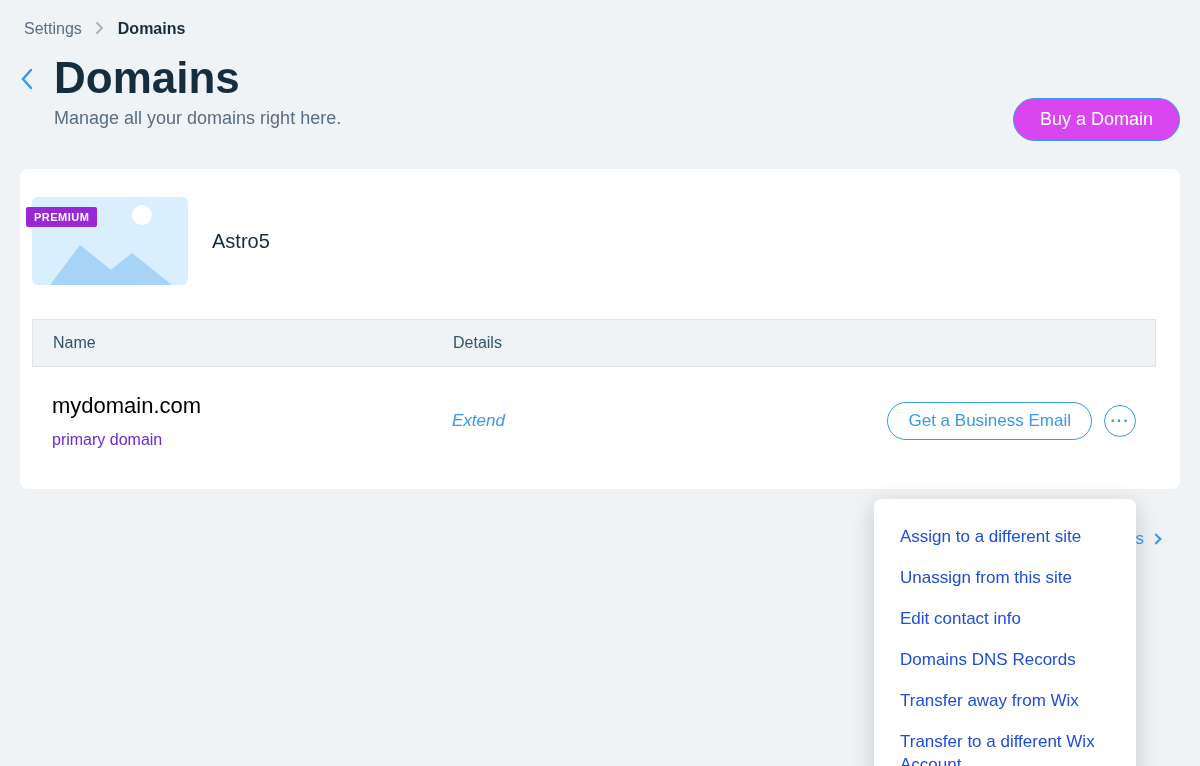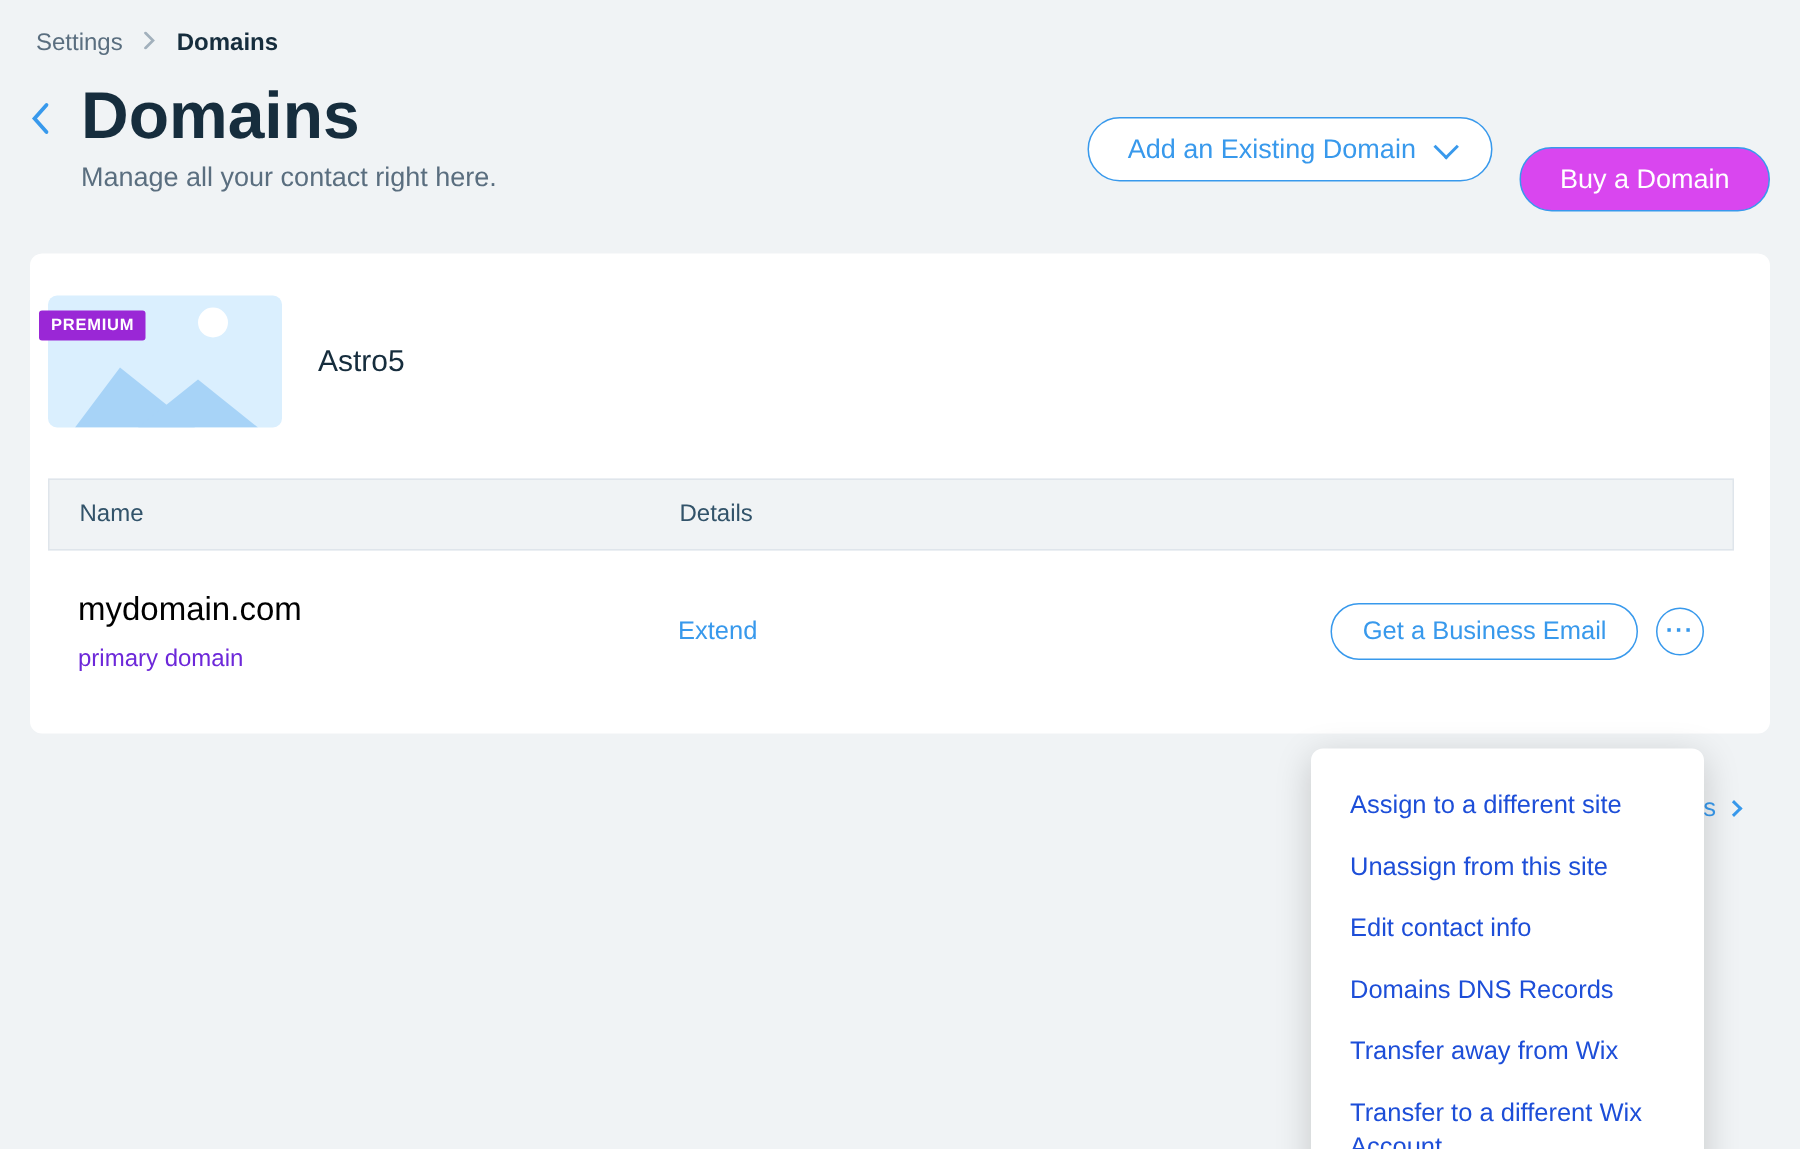--- a/index.html
+++ b/index.html
@@ -158,21 +158,21 @@
     .domain-mid { flex: 1; }
     .renew-line {
       display: flex; align-items: center; gap: 8px;
       font-size: 17px; color: #162d3d; margin-bottom: 4px;
     }
     .info-icon {
       display: inline-flex; align-items: center; justify-content: center;
       width: 18px; height: 18px; border: 1.5px solid #3899ec; border-radius: 50%;
       color: #3899ec; font-size: 12px; font-weight: 700; font-style: italic;
     }
-    .extend-link { color: #3899ec; font-size: 17px; cursor: pointer; }
+    .extend-link { color: #3899ec; font-size: 17px; cursor: pointer; font-style: italic; }
     .domain-right { display: flex; align-items: center; gap: 12px; }
     .biz-email-btn {
       background: #fff; border: 1px solid #3899ec; color: #3899ec;
       padding: 8px 20px; border-radius: 20px; font-size: 17px; cursor: pointer;
     }
     .more-btn {
       width: 32px; height: 32px; border: 1px solid #3899ec; border-radius: 50%;
       display: flex; align-items: center; justify-content: center;
       color: #3899ec; cursor: pointer; letter-spacing: 1px; font-weight: 700;
     }
@@ -226,28 +226,24 @@
 
   <div class="header-row">
     <div class="header-left">
       <span class="back-chevron">
         <svg width="14" height="22" viewBox="0 0 14 22">
             <path d="M11 2 L3 11 L11 20" stroke="#3899ec" stroke-width="2.5" fill="none" stroke-linecap="round"></path>
           </svg>
       </span>
       <div>
         <h1 class="page-title">Domains</h1>
-        <p class="page-subtitle">Manage all your contact right here.</p>
+        <p class="page-subtitle">Manage all your domains right here.</p>
       </div>
     </div>
     <div class="header-right">
-      <div class="btn btn-outline">
-        <span>Add an Existing Domain</span>
-        <span class="chev-down"></span>
-      </div>
       <div class="btn btn-primary">
         <span>Buy a Domain</span>
       </div>
     </div>
   </div>
 
   <div class="card">
 
     <div class="site-row">
       <div class="thumb-wrap">

